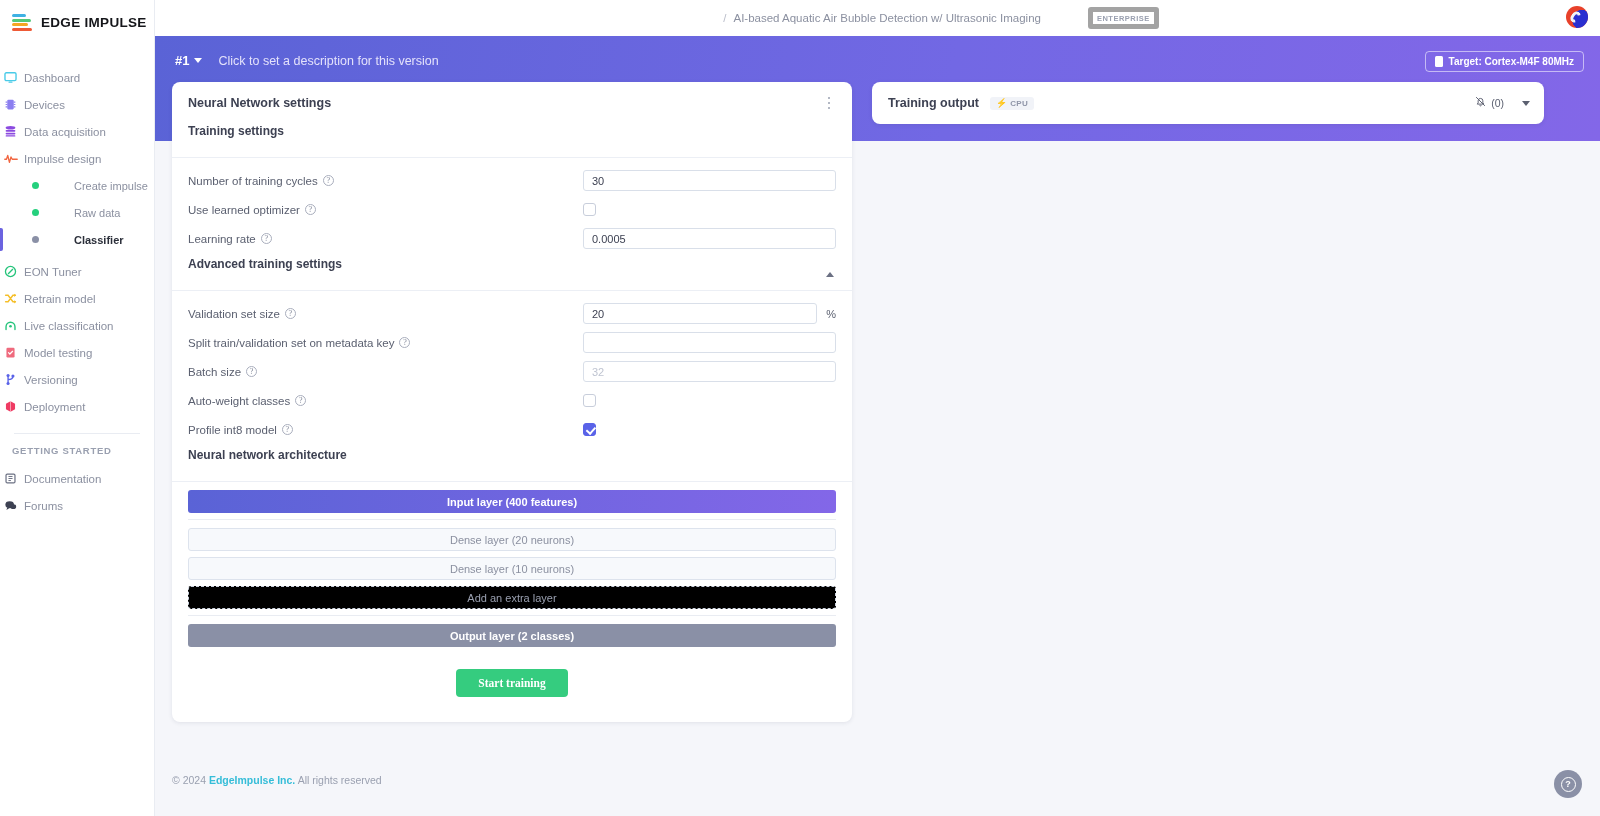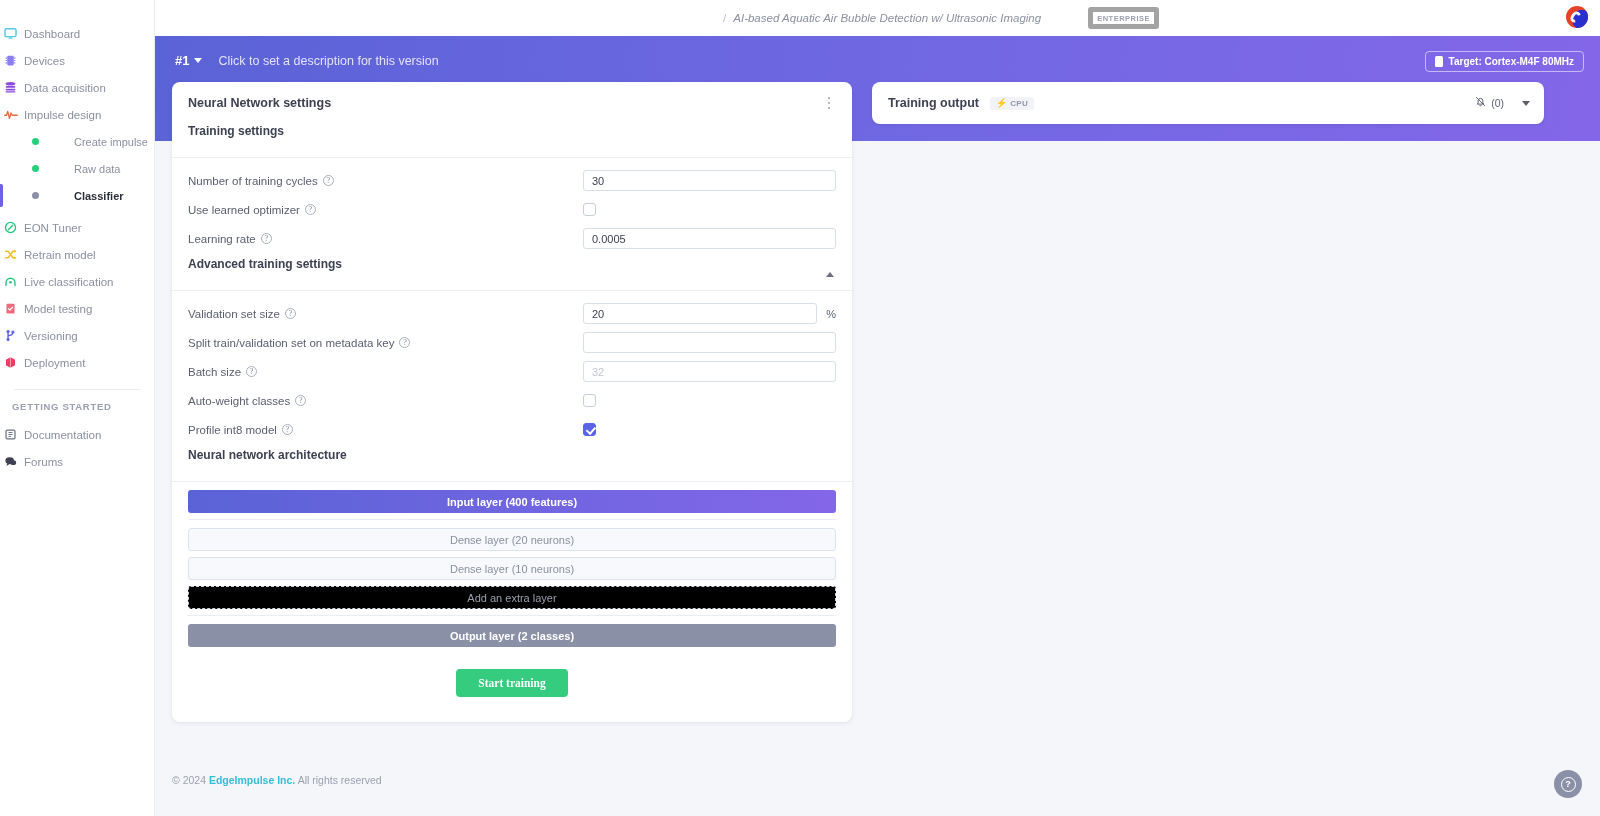--- a/index.html
+++ b/index.html
@@ -58,21 +58,21 @@
   }
 
   
   #topbar {
     position: absolute; left: 155px; top: 0; right: 0; height: 36px;
     background: #fff; display: flex; align-items: center; justify-content: center;
   }
   .crumb { display: flex; align-items: center; gap: 7px; font-size: 11.5px; }
   .crumb .org { color: #3d4152; font-weight: bold; margin-top: 46px; }
   .crumb .slash { color: #b9bdc9; }
-  .crumb .proj { color: #8b90a0; font-style: italic; }
+  .crumb .proj { color: #8b90a0; }
   .crumb .ent {
     font-size: 7.5px; letter-spacing: 0.5px; color: #9aa0b0;
     border: 5px solid #a3a3a3; border-radius: 3px; padding: 1.5px 4px;
     font-weight: bold;
     margin-left: 40px;
   }
   #avatar {
     position: absolute; right: 12px; top: 6px; width: 22px; height: 22px;
     border-radius: 50%; overflow: hidden; background: #e8412a; cursor: pointer;
   }
@@ -246,20 +246,29 @@
   #help-btn .ring {
     width: 15px; height: 15px; border: 1.4px solid #fff; border-radius: 50%;
     display: flex; align-items: center; justify-content: center;
     font-size: 9px; font-weight: bold; line-height: 1;
   }
 </style>
 </head>
 <body>
 
 <div id="sidebar">
+  <div class="logo-wrap">
+    <span class="logo-mark">
+      <i></i>
+        <i></i>
+        <i></i>
+        <i></i>
+    </span>
+    <span class="logo-text">EDGE IMPULSE</span>
+  </div>
 
   <div class="nav">
 
     <div class="nav-item">
       <span class="ico">
         <svg width="13" height="13" viewBox="0 0 16 16">
             <rect x="1.2" y="2.2" width="13.6" height="9.6" rx="1.6" fill="none" stroke="#49cbe8" stroke-width="1.7"></rect>
             <rect x="5.5" y="13" width="5" height="1.5" rx="0.7" fill="#49cbe8"></rect>
           </svg>
       </span>

